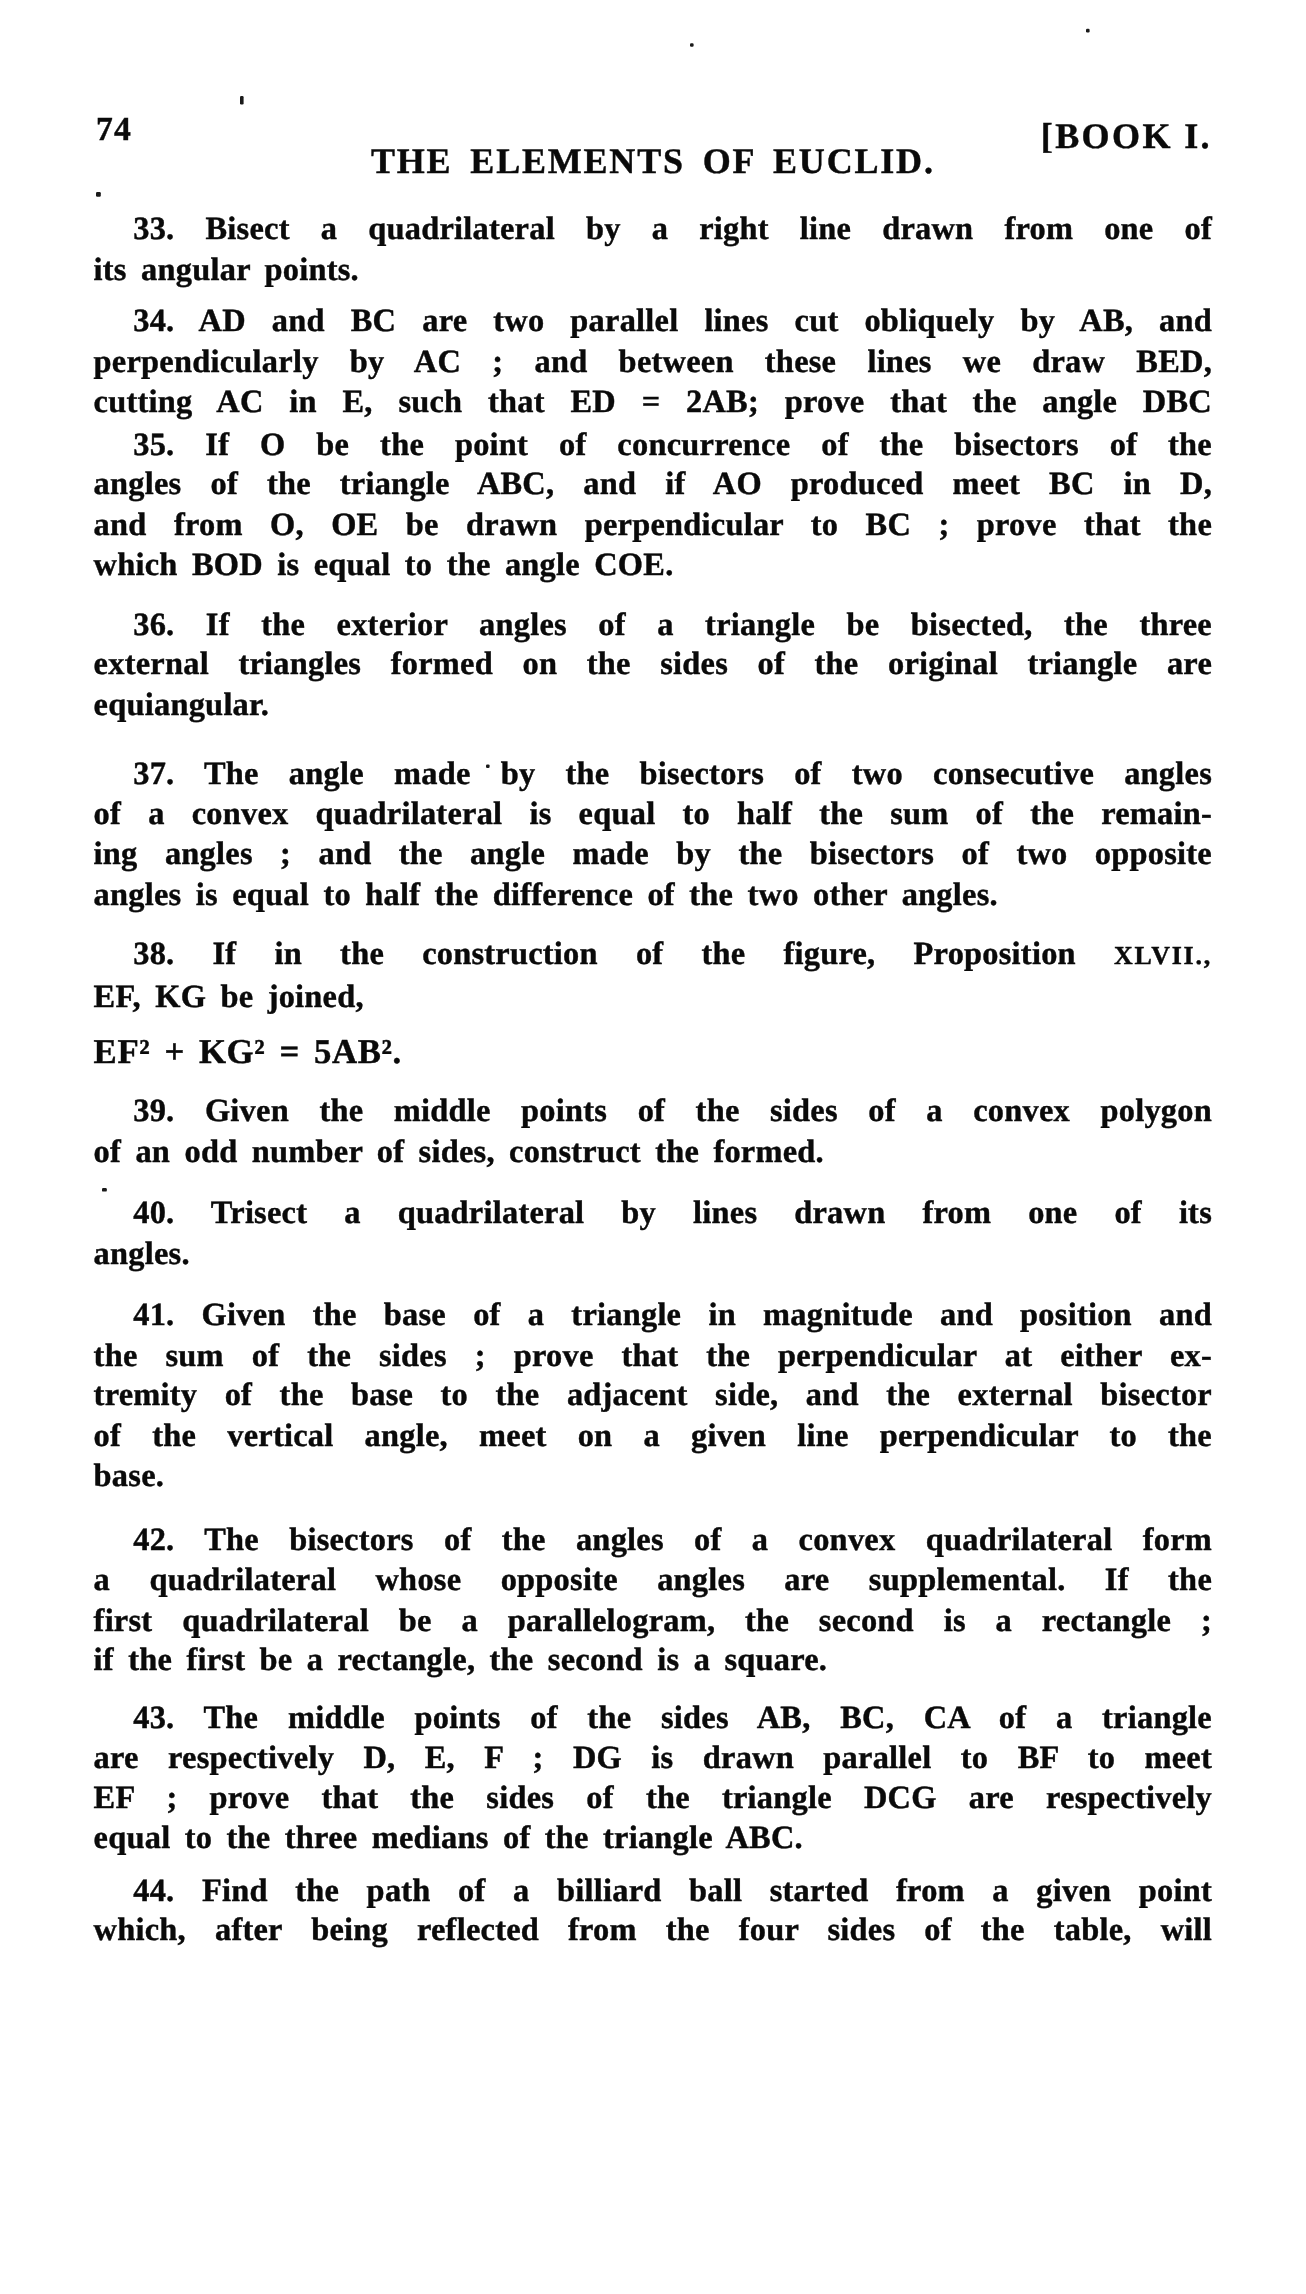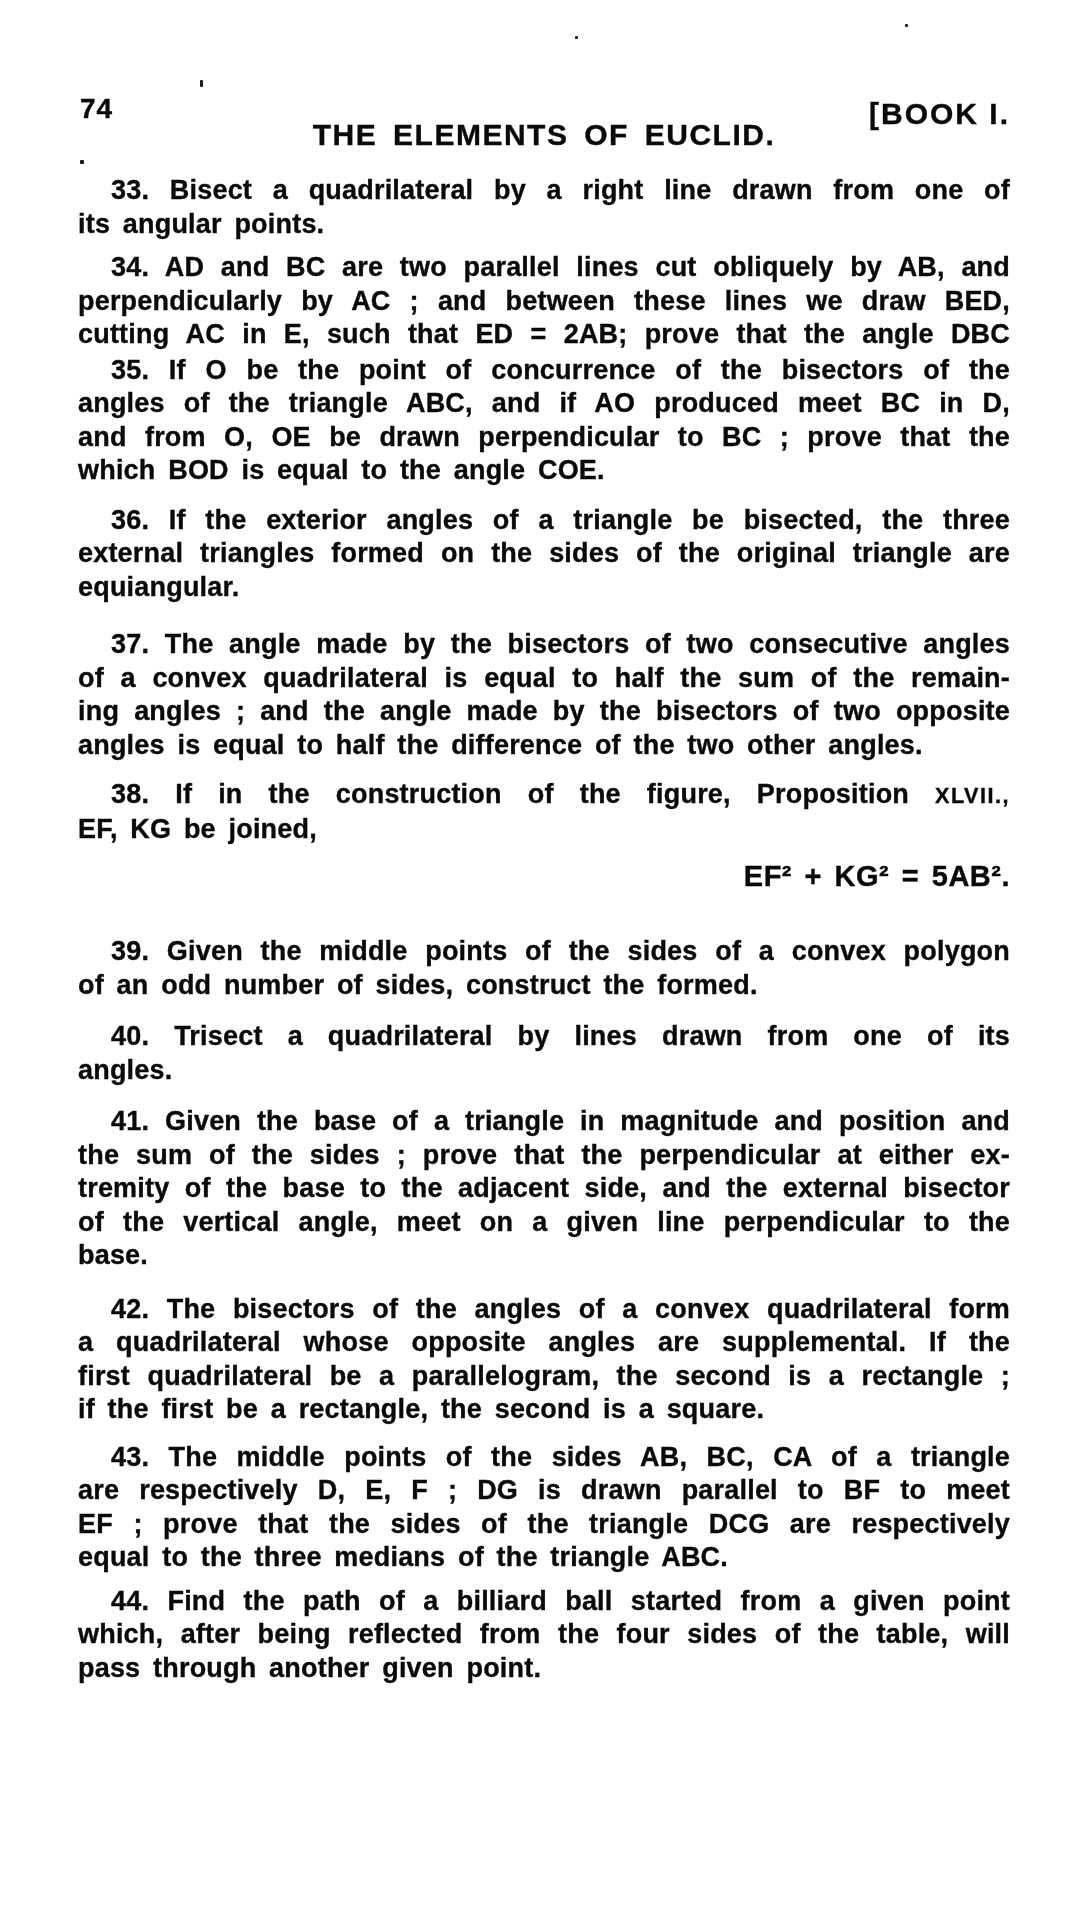--- a/index.html
+++ b/index.html
@@ -6,21 +6,21 @@
     margin: 0; padding: 0;
     width: 1088px; height: 1912px;
     background: #ffffff;
     overflow: hidden;
   }
   .page {
     position: relative;
     width: 1088px; height: 1912px;
     background: #ffffff;
     color: #0a0a0a;
-    font-family: Liberation Sans, sans-serif;
+    font-family: Liberation Serif, serif;
     font-weight: 700;
     -webkit-text-stroke: 0.35px #0a0a0a;
     text-rendering: optimizeLegibility;
   }
   .header {
     position: absolute;
     left: 78px; right: 78px; top: 90px;
     height: 42px;
   }
   .pagenum {
@@ -46,24 +46,24 @@
     font-size: 27px;
     line-height: 33.5px;
     letter-spacing: 0.2px;
     white-space: normal;
   }
   .j { text-align: justify; text-align-last: justify; text-justify: inter-word; }
   .f { text-indent: 33px; }
   .e { text-align: left; text-align-last: left; word-spacing: 5px; }
   .sc { font-size: 0.8em; letter-spacing: 1.5px; }
   .eq {
-    margin: 10px 0 39px 0;
+    margin: 10px 0 12px 0;
     font-size: 29px;
     line-height: 40px;
-    text-align: right;
+    text-align: left;
     letter-spacing: 0.5px;
     word-spacing: 4px;
   }
   .speck {
     position: absolute;
     background: #1a1a1a;
     border-radius: 1px;
   }
 </style>
 </head>
@@ -145,21 +145,20 @@
     <div class="para" style="margin-top:14px">
       <div class="ln j f">43. The middle points of the sides AB, BC, CA of a triangle</div>
       <div class="ln j">are respectively D, E, F ; DG is drawn parallel to BF to meet</div>
       <div class="ln j">EF ; prove that the sides of the triangle DCG are respectively</div>
       <div class="ln e">equal to the three medians of the triangle ABC.</div>
     </div>
 
     <div class="para" style="margin-top:10px">
       <div class="ln j f">44. Find the path of a billiard ball started from a given point</div>
       <div class="ln j">which, after being reflected from the four sides of the table, will</div>
-      <div class="ln e">pass through another given point.</div>
     </div>
 
   </div>
 
   <i class="speck" style="left:575px; top:36px; width:3px; height:3px;"></i>
   <i class="speck" style="left:905px; top:24px; width:3px; height:3px;"></i>
   <i class="speck" style="left:200px; top:80px; width:3px; height:7px;"></i>
   <i class="speck" style="left:80px;  top:160px; width:4px; height:4px;"></i>
   <i class="speck" style="left:405px; top:637px; width:3px; height:3px;"></i>
   <i class="speck" style="left:85px;  top:990px; width:4px; height:3px;"></i>

